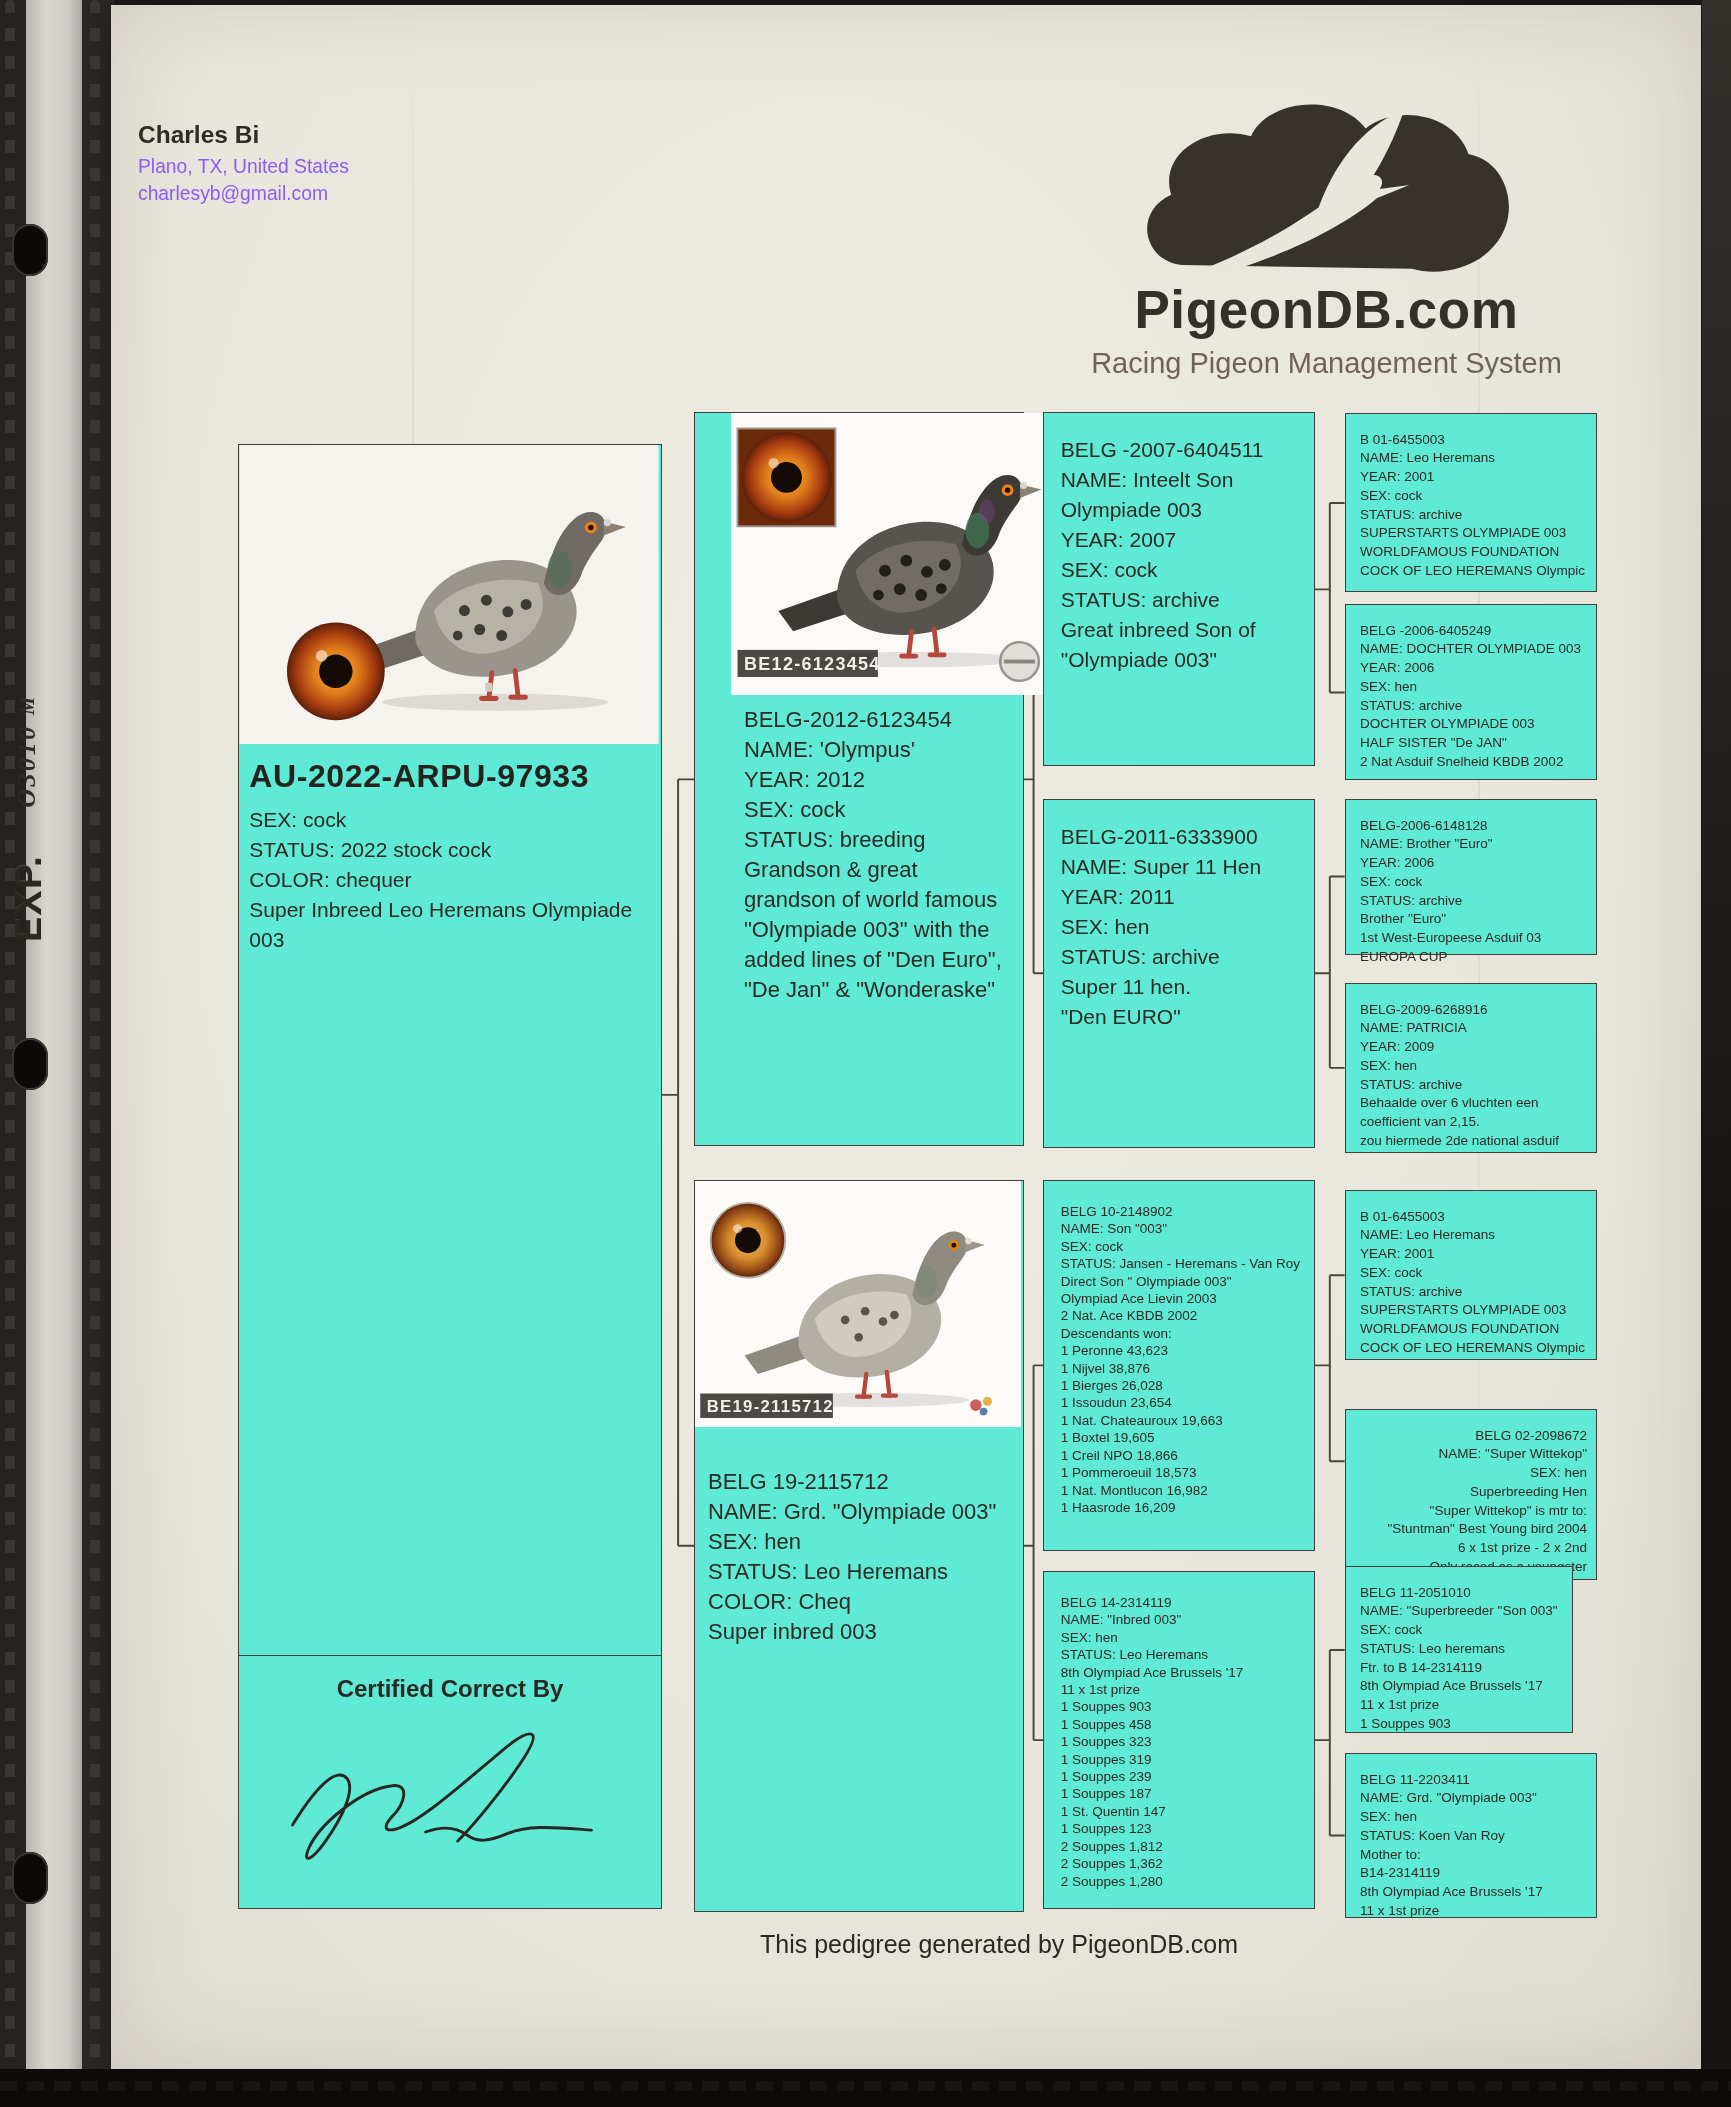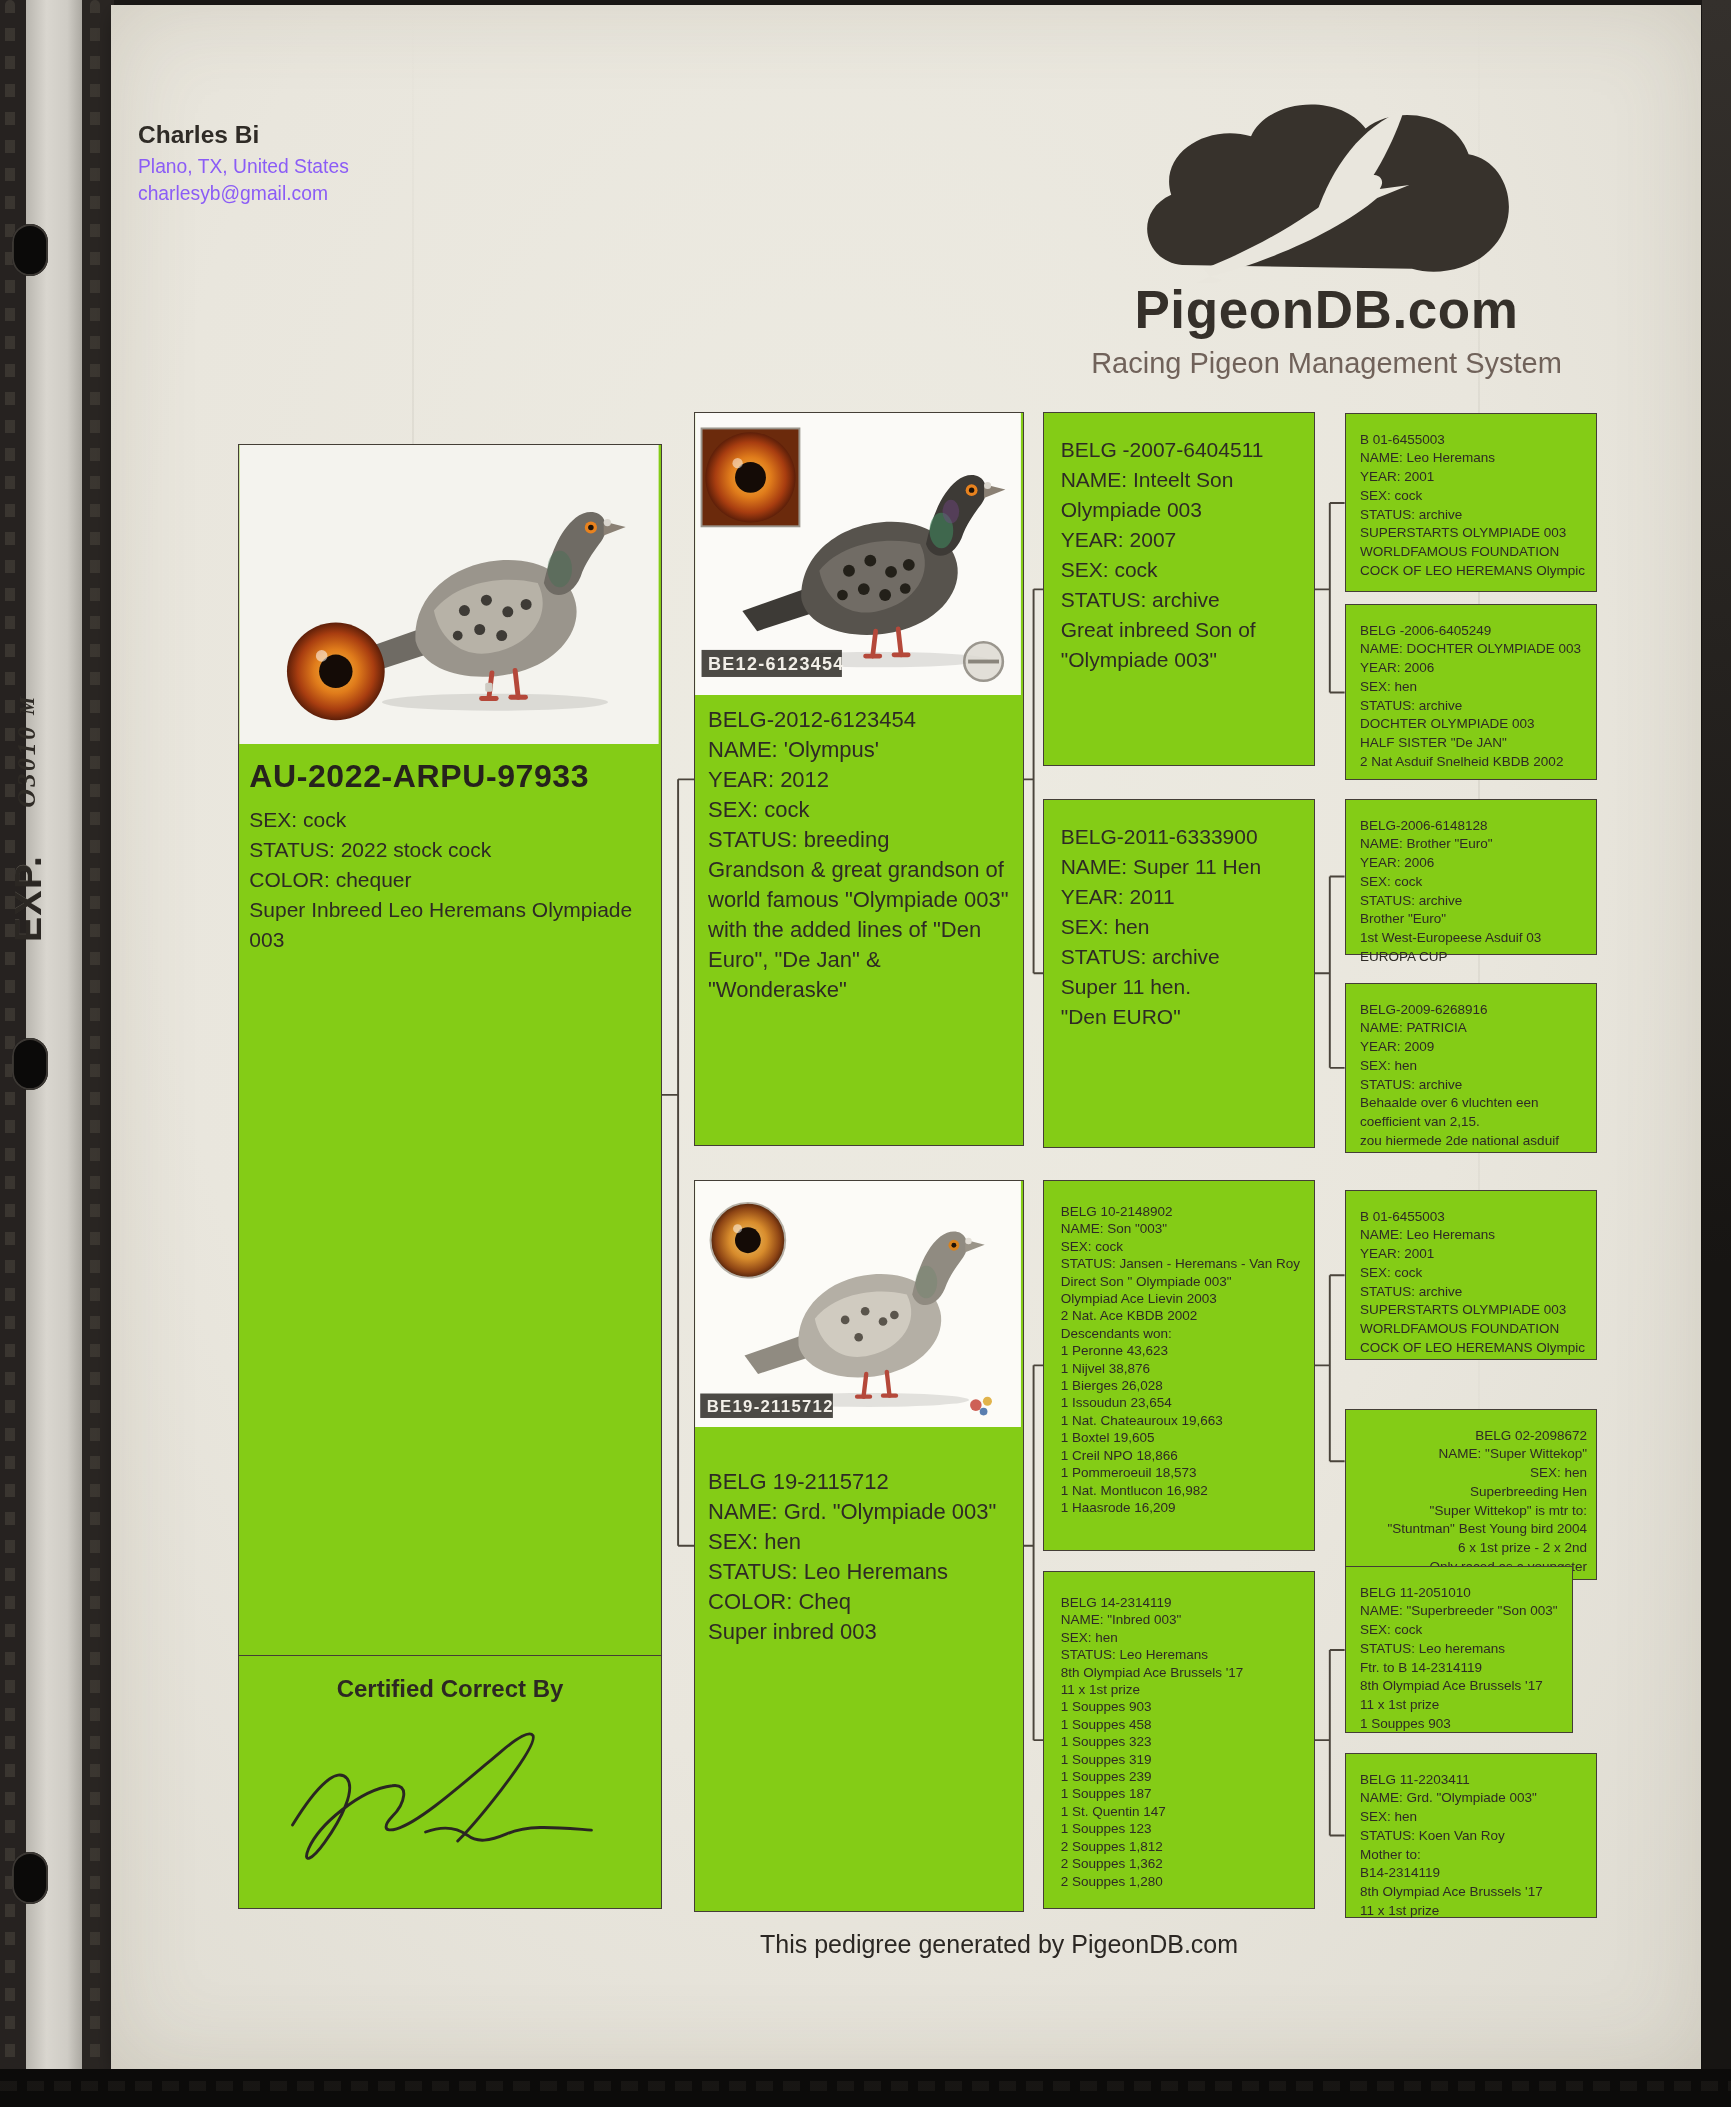--- a/index.html
+++ b/index.html
@@ -40,21 +40,21 @@
   
   .owner{position:absolute;left:138px;top:121px;line-height:27px;}
   .owner .name{font-size:24.5px;font-weight:700;color:#2f2b26;margin-bottom:5.2px;}
   .owner .line{font-size:19.3px;color:#8b5cf6;}
   .brand{position:absolute;left:1082px;top:64px;width:489px;text-align:center;}
   .brand svg{display:block;margin:0 auto;}
   .brand .site{font-size:53px;font-weight:800;color:#35302a;letter-spacing:0.6px;margin-top:-3.9px;}
   .brand .tagline{font-size:29px;font-weight:400;color:#70625a;margin-top:6.4px;}
 
   
-  .pbox{position:absolute;background:#84cc16;border:1.9px solid #443e36;box-sizing:border-box;}
+  .pbox{position:absolute;background:#5eead4;border:1.9px solid #443e36;box-sizing:border-box;}
   .plines{box-sizing:border-box;}
   .pline{white-space:normal;}
   .txt-lg .pline{font-size:22px;line-height:30px;}
   .txt-md .pline{font-size:21px;line-height:30px;}
   .txt-sm .pline{font-size:13.5px;line-height:17.4px;}
   .txt-xs .pline{font-size:13.5px;line-height:18.7px;}
   .gp .plines{padding:22px 13px 0 16.7px;}
   .ggp .plines{padding:16.7px 9px 0 14px;}
   .parent .plines{padding:10.3px 13px 0 13px;}
   .parent.dam .plines{padding-top:40px;}
@@ -178,21 +178,21 @@
       </div>
   </div>
 
   <div class="pbox" style="left:238px;top:1655px;width:424px;height:254px;">
     <div class="cert-label">Certified Correct By</div>
     <svg width="386" height="180" viewBox="0 0 600 280" style="display:block;margin:2.6px auto 0;">
       <path d="M55,185 C95,120 125,95 140,113 C153,130 132,175 105,212 C85,240 70,246 80,222 C96,185 160,130 210,124 C238,120 230,152 210,172 C196,187 197,197 217,191 C252,181 315,125 378,72 C406,48 424,38 429,46 C434,55 412,88 380,130 C350,169 322,200 312,210 M262,196 C292,185 312,190 327,201 C342,213 362,210 388,199 C422,184 465,189 520,193" stroke="#2a2622" stroke-width="4.5" fill="none" stroke-linecap="round"></path>
     </svg>
   </div>
 
-  <div class="pbox parent sire" style="left:694px;top:412px;width:330px;height:734px;">
+  <div class="pbox parent sire" style="left:694px;top:412px;width:330px;height:734px;padding-left:36px;">
     <svg class="photo pv-sire" width="326" height="282" viewBox="0 0 506 438">
       <rect x="0" y="0" width="506" height="438" fill="#fbfaf7"></rect>
       <g transform="translate(55,15) scale(0.92)">
         <ellipse cx="250" cy="400" rx="185" ry="13" fill="rgba(0,0,0,0.10)"></ellipse>
         <polygon points="20,318 150,272 168,312 45,352" fill="var(--tail)"></polygon>
         <path d="M120,300 C115,230 175,175 255,168 C322,162 372,192 382,237 C392,282 355,332 290,350 C220,370 135,355 120,300 Z" fill="var(--body)"></path>
         <path d="M330,205 C340,160 355,120 382,98 C398,85 420,85 428,100 C436,114 430,130 420,142 C410,156 398,172 390,195 C375,230 340,235 330,205 Z" fill="var(--head)"></path>
         <ellipse cx="356" cy="182" rx="20" ry="30" fill="var(--sheen)"></ellipse>
         <ellipse cx="372" cy="150" rx="14" ry="20" fill="rgba(120,70,140,0.4)"></ellipse>
         <polygon points="428,104 464,113 428,127" fill="#8a8074"></polygon>

